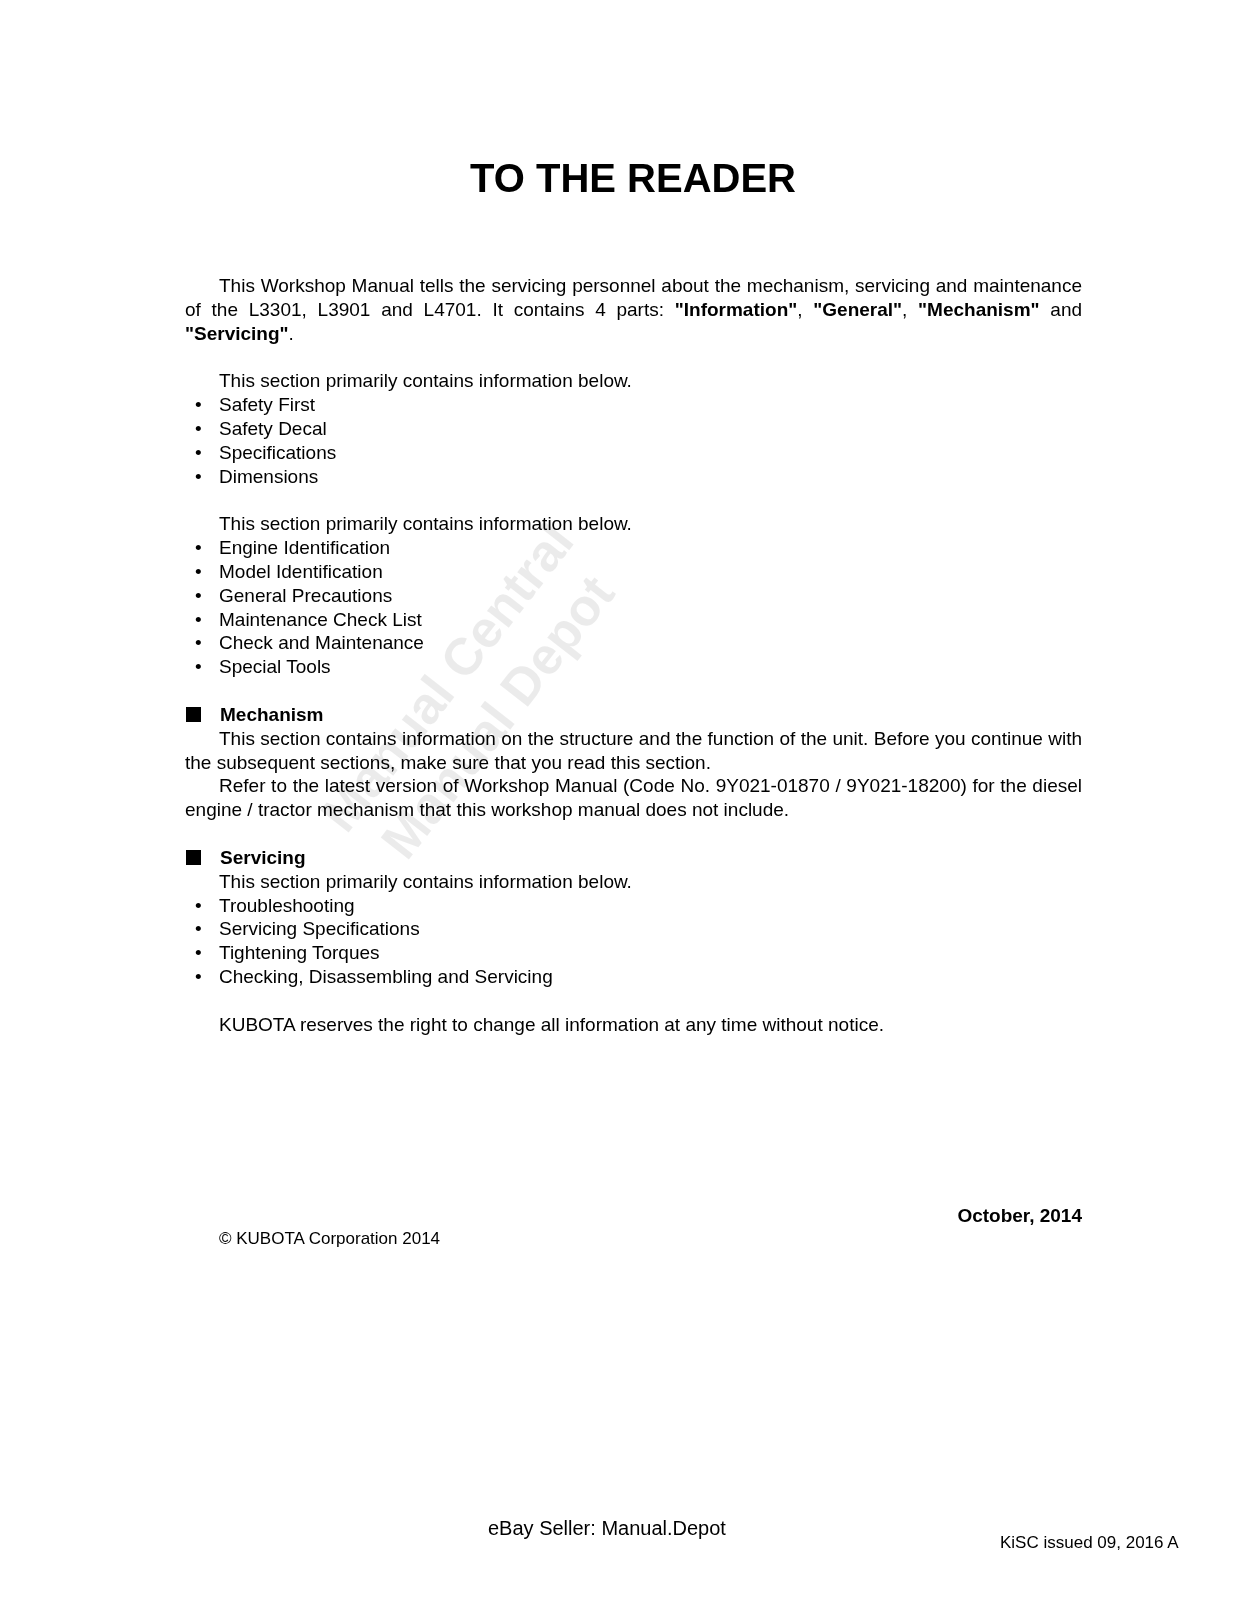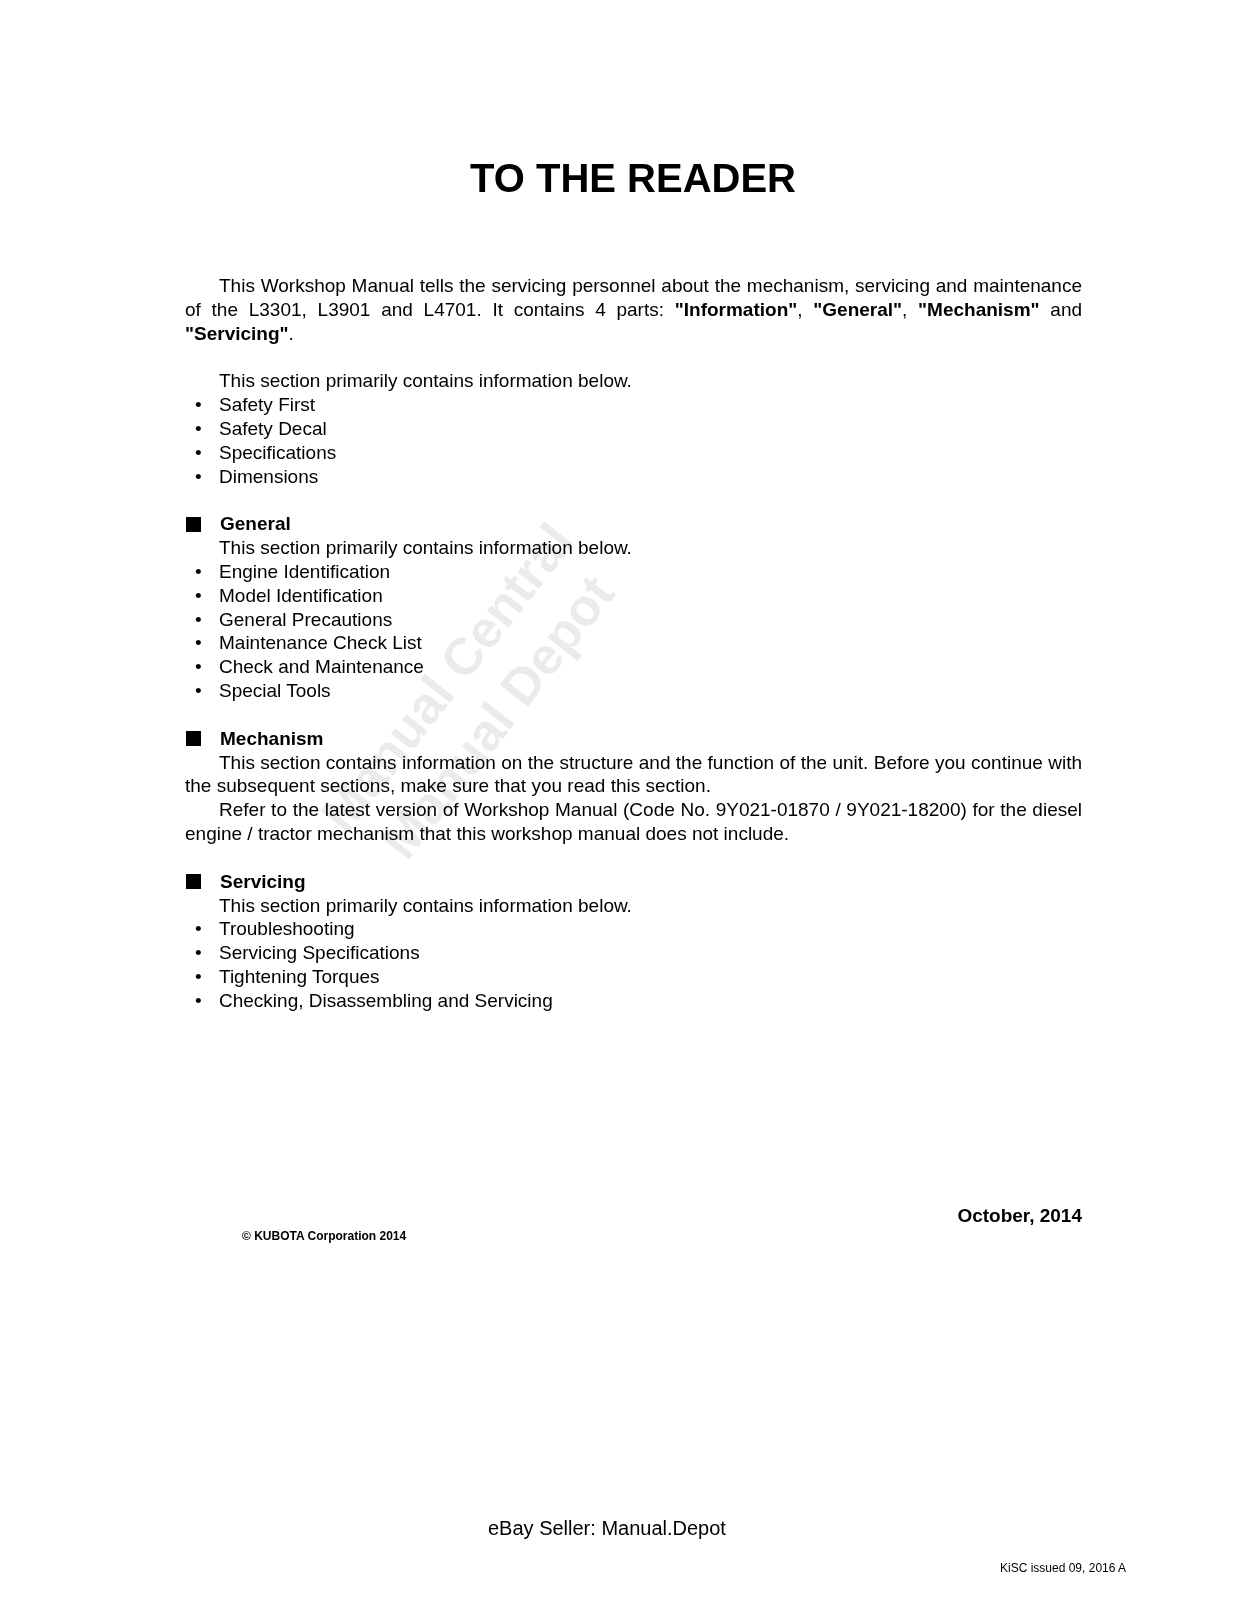--- a/index.html
+++ b/index.html
@@ -81,36 +81,34 @@
       position: absolute;
       top: 1205px;
       right: 154px;
       font-size: 19px;
       font-weight: bold;
     }
     .copyright-line {
       position: absolute;
       top: 1229px;
       left: 219px;
-      font-size: 12px;
-      font-weight: bold;
-      margin-left: 23px;
+      font-size: 17px;
+      font-weight: normal;
     }
     .seller-footer {
       position: absolute;
       top: 1517px;
       left: 488px;
       font-size: 20px;
     }
     .issued-footer {
       position: absolute;
       top: 1533px;
       left: 1000px;
-      font-size: 12px;
-      margin-top: 28px;
+      font-size: 17px;
     }
     .watermark {
       position: absolute;
       left: 330px;
       top: 600px;
       width: 420px;
       height: 300px;
       transform: rotate(-52deg);
       transform-origin: center;
       color: rgba(0,0,0,0.08);
@@ -141,24 +139,20 @@
     <p class="section-intro">This section primarily contains information below.</p>
     <ul class="bullet-list">
       <li><span class="dot">•</span><span>Safety First</span></li>
       <li><span class="dot">•</span><span>Safety Decal</span></li>
       <li><span class="dot">•</span><span>Specifications</span></li>
       <li><span class="dot">•</span><span>Dimensions</span></li>
     </ul>
   </div>
 
   <div class="section">
-    <div class="section-heading">
-      <span class="square-bullet"></span>
-      <span>General</span>
-    </div>
     <p class="section-intro">This section primarily contains information below.</p>
     <ul class="bullet-list">
       <li><span class="dot">•</span><span>Engine Identification</span></li>
       <li><span class="dot">•</span><span>Model Identification</span></li>
       <li><span class="dot">•</span><span>General Precautions</span></li>
       <li><span class="dot">•</span><span>Maintenance Check List</span></li>
       <li><span class="dot">•</span><span>Check and Maintenance</span></li>
       <li><span class="dot">•</span><span>Special Tools</span></li>
     </ul>
   </div>
@@ -180,20 +174,21 @@
     <p class="section-intro">This section primarily contains information below.</p>
     <ul class="bullet-list">
       <li><span class="dot">•</span><span>Troubleshooting</span></li>
       <li><span class="dot">•</span><span>Servicing Specifications</span></li>
       <li><span class="dot">•</span><span>Tightening Torques</span></li>
       <li><span class="dot">•</span><span>Checking, Disassembling and Servicing</span></li>
     </ul>
   </div>
 
   <div class="closing">
+    <p class="para">KUBOTA reserves the right to change all information at any time without notice.</p>
   </div>
 </div>
 
 <div class="date-line">October, 2014</div>
 <div class="copyright-line">© KUBOTA Corporation 2014</div>
 
 <div class="seller-footer">eBay Seller: Manual.Depot</div>
 <div class="issued-footer">KiSC issued 09, 2016 A</div>
 
 </body></html>

